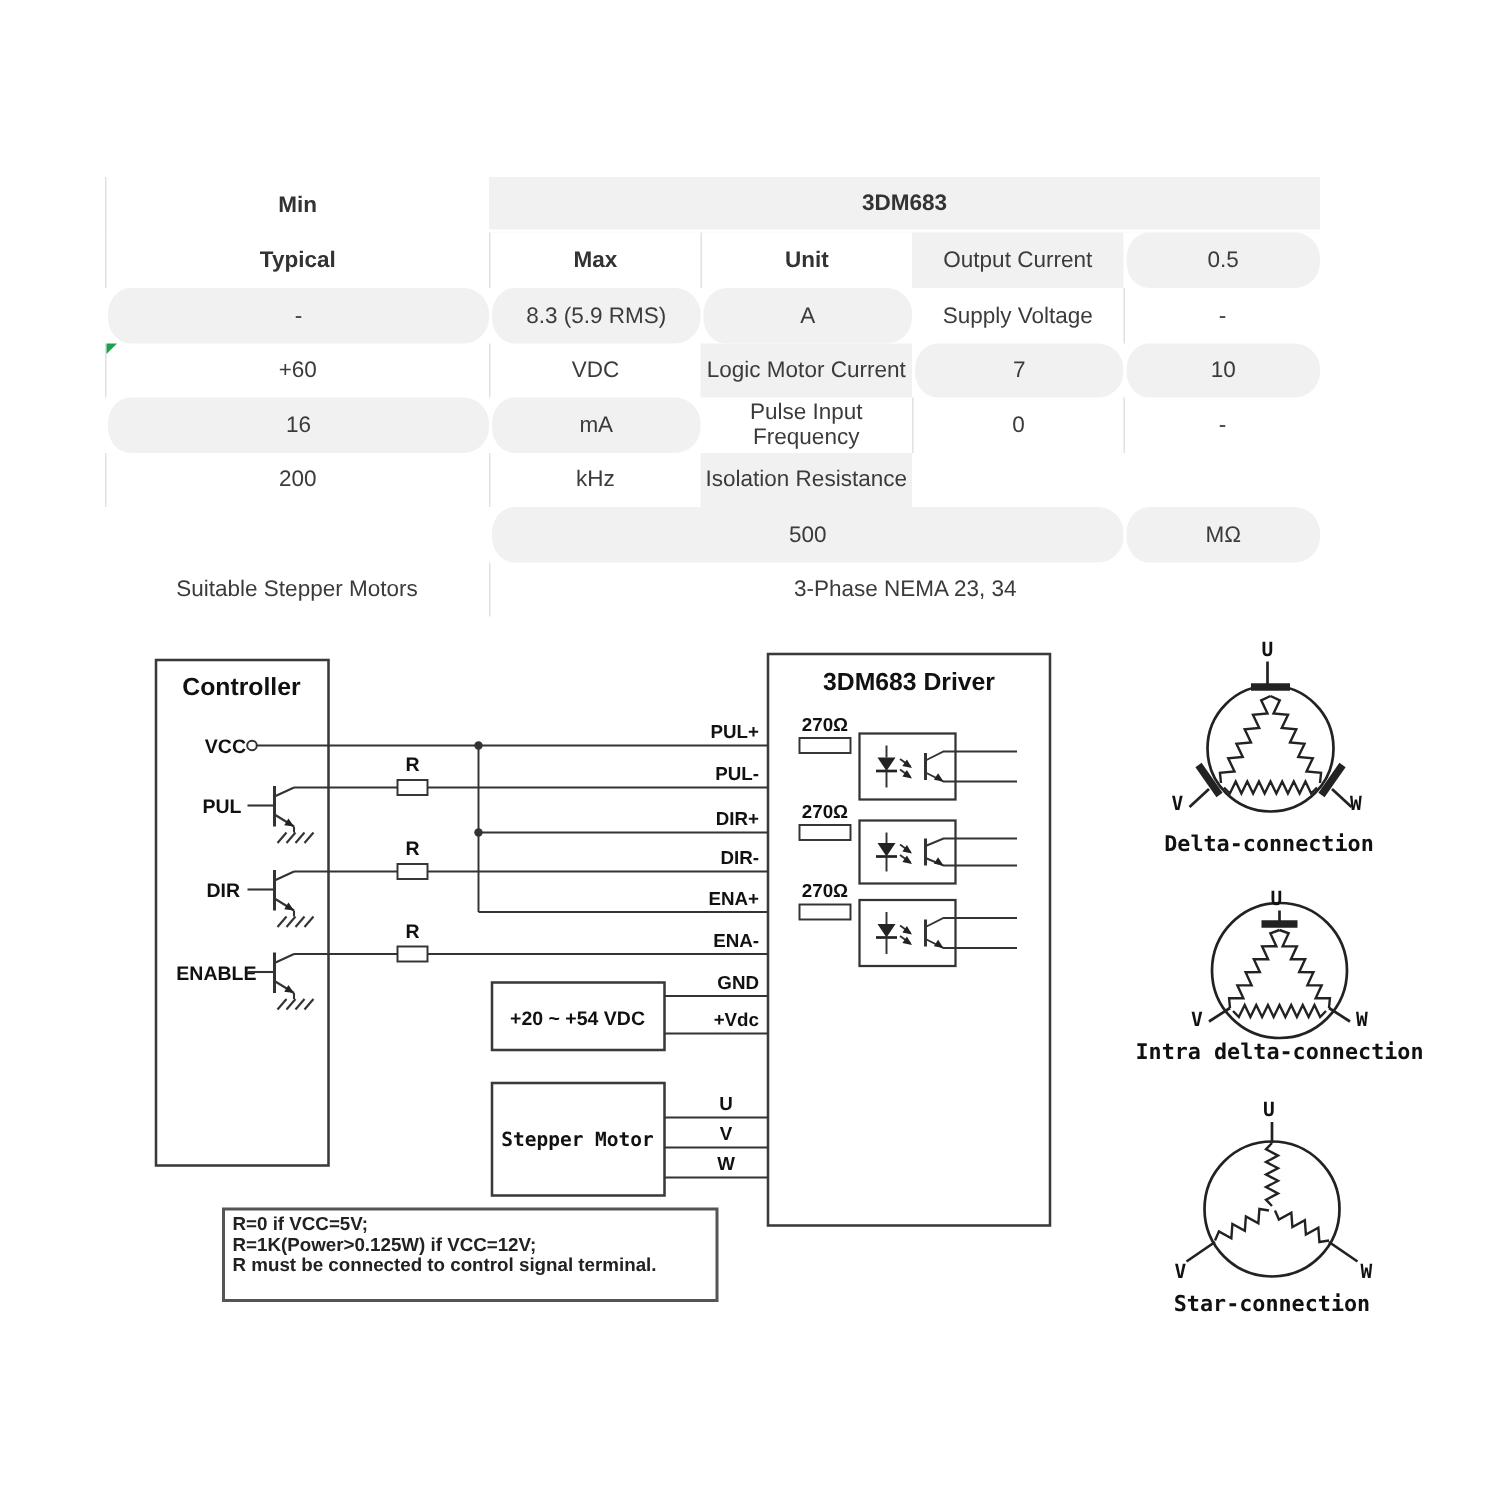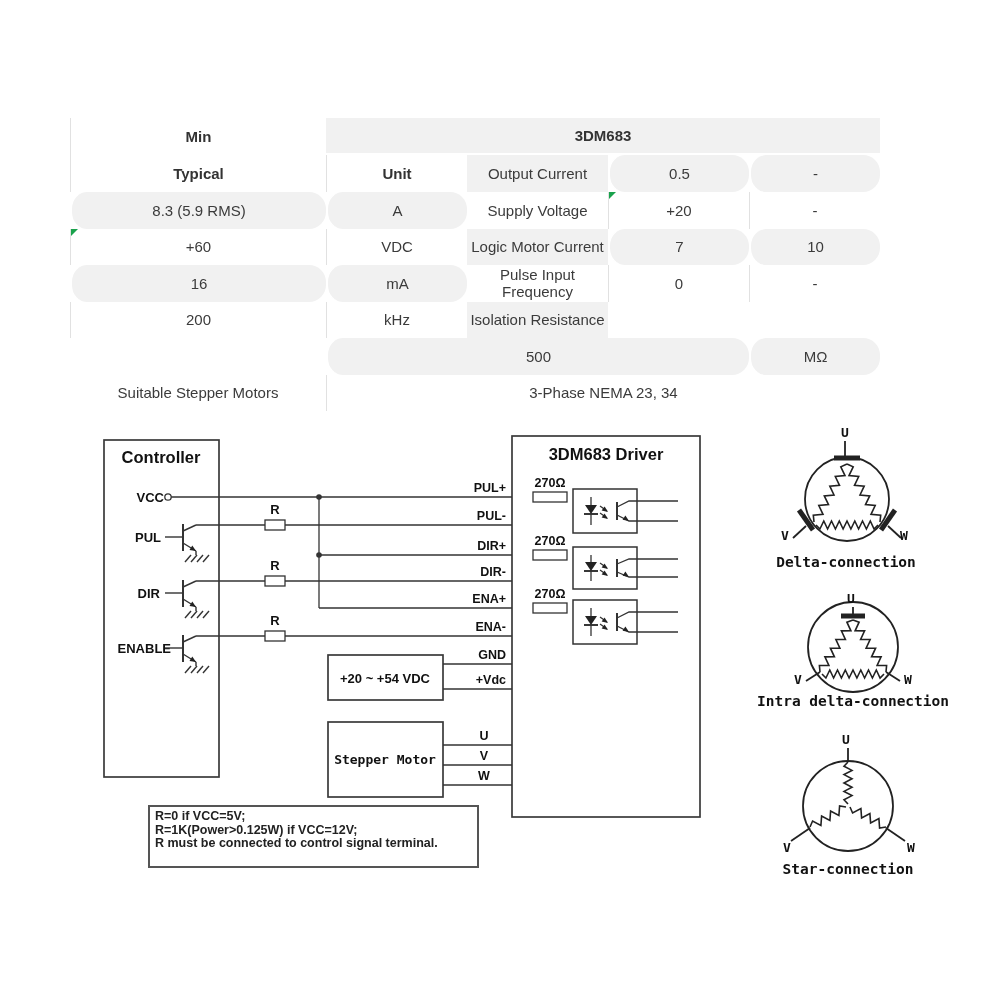--- a/index.html
+++ b/index.html
@@ -42,33 +42,30 @@
 </head>
 <body>
 
 <div class="page">
 
   <div class="spec">
     <div class="cell hdr band group-hd">3DM683</div>
 
     <div class="cell hdr wline">Min</div>
     <div class="cell hdr wline">Typical</div>
+    <div class="cell hdr wline">Max</div>
     <div class="cell hdr wline">Unit</div>
 
     <div class="cell band">Output Current</div>
     <div class="cell band gline">0.5</div>
     <div class="cell band gline">-</div>
     <div class="cell band gline">8.3 (5.9 RMS)</div>
     <div class="cell band gline">A</div>
 
     <div class="cell">Supply Voltage</div>
-    <div class="cell wline">
-        <i class="flag" style="border-top-color: rgb(26, 162, 76);"></i>
-        <span>+20</span>
-      </div>
     <div class="cell wline">-</div>
     <div class="cell wline">
         <i class="flag" style="border-top-color: rgb(26, 162, 76);"></i>
         <span>+60</span>
       </div>
     <div class="cell wline">VDC</div>
 
     <div class="cell band">Logic Motor Current</div>
     <div class="cell band gline">7</div>
     <div class="cell band gline">10</div>

